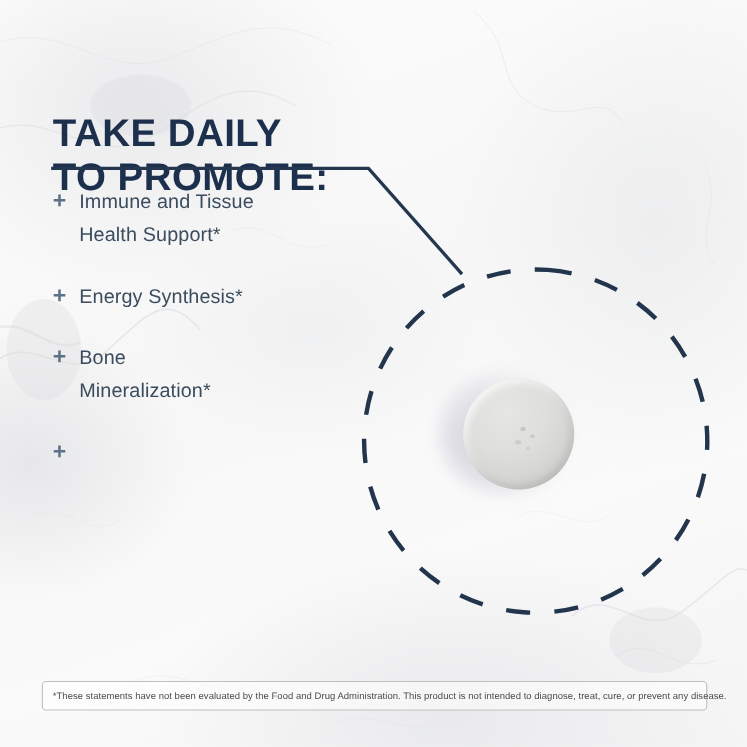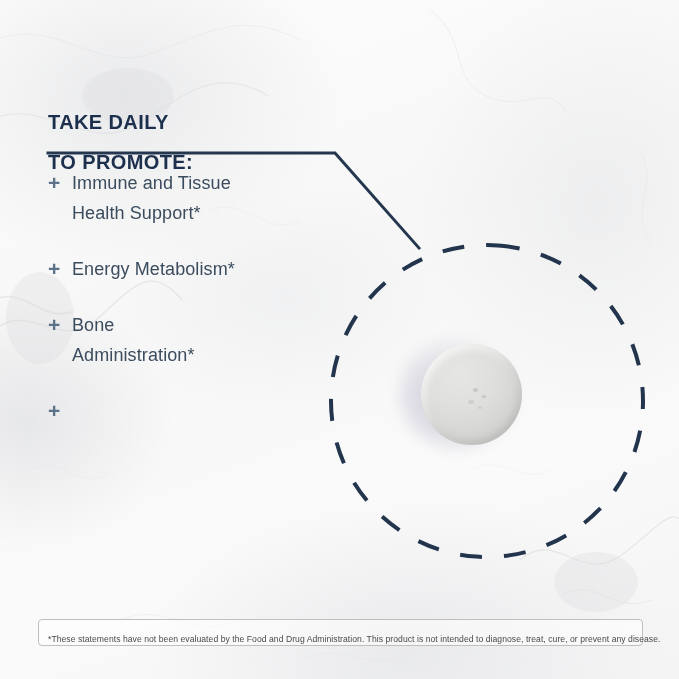--- a/index.html
+++ b/index.html
@@ -30,21 +30,21 @@
   }
   .veins { position: absolute; inset: 0; }
   .veins svg { display: block; width: 679px; height: 679px; }
 
   
   .headline {
     position: absolute;
     left: 48px;
     top: 62px;
     color: #1c2f4c;
-    font-size: 20px;
+    font-size: 35px;
     font-weight: bold;
     letter-spacing: 0.4px;
     line-height: 40px;
     text-transform: none;
     white-space: pre-line;
   }
   .headline .l2 { display: block; }
 
   
   .connector { position: absolute; left: 0; top: 0; width: 679px; height: 679px; pointer-events: none; }
@@ -113,21 +113,21 @@
   .disclaimer {
     position: absolute;
     left: 38px;
     top: 619px;
     width: 603px;
     height: 25px;
     border: 1px solid #bfbfbf;
     border-radius: 4px;
     background: rgba(255,255,255,0.55);
     display: flex;
-    align-items: flex-end;
+    align-items: center;
   }
   .disclaimer .txt {
     color: #4a4a4a;
     font-size: 8.6px;
     line-height: 11px;
     padding: 0 9px;
     letter-spacing: 0.05px;
     white-space: nowrap;
   }
 </style>
@@ -172,26 +172,26 @@
   </svg>
 
   <div class="benefits">
     <div class="benefit">
       <span class="plus">+</span>
       <span class="label">Immune and Tissue
 Health Support*</span>
     </div>
     <div class="benefit">
       <span class="plus">+</span>
-      <span class="label">Energy Metabolism*</span>
+      <span class="label">Energy Synthesis*</span>
     </div>
     <div class="benefit">
       <span class="plus">+</span>
       <span class="label">Bone
-Administration*</span>
+Mineralization*</span>
     </div>
     <div class="benefit">
       <span class="plus">+</span>
     </div>
   </div>
 
   <svg class="ring" viewBox="0 0 679 679" xmlns="http://www.w3.org/2000/svg">
     <circle cx="487" cy="401" r="156" fill="none" stroke="#22354d" stroke-width="4" stroke-linecap="butt" stroke-dasharray="22 22" transform="rotate(-86 487 401)"></circle>
   </svg>
 

